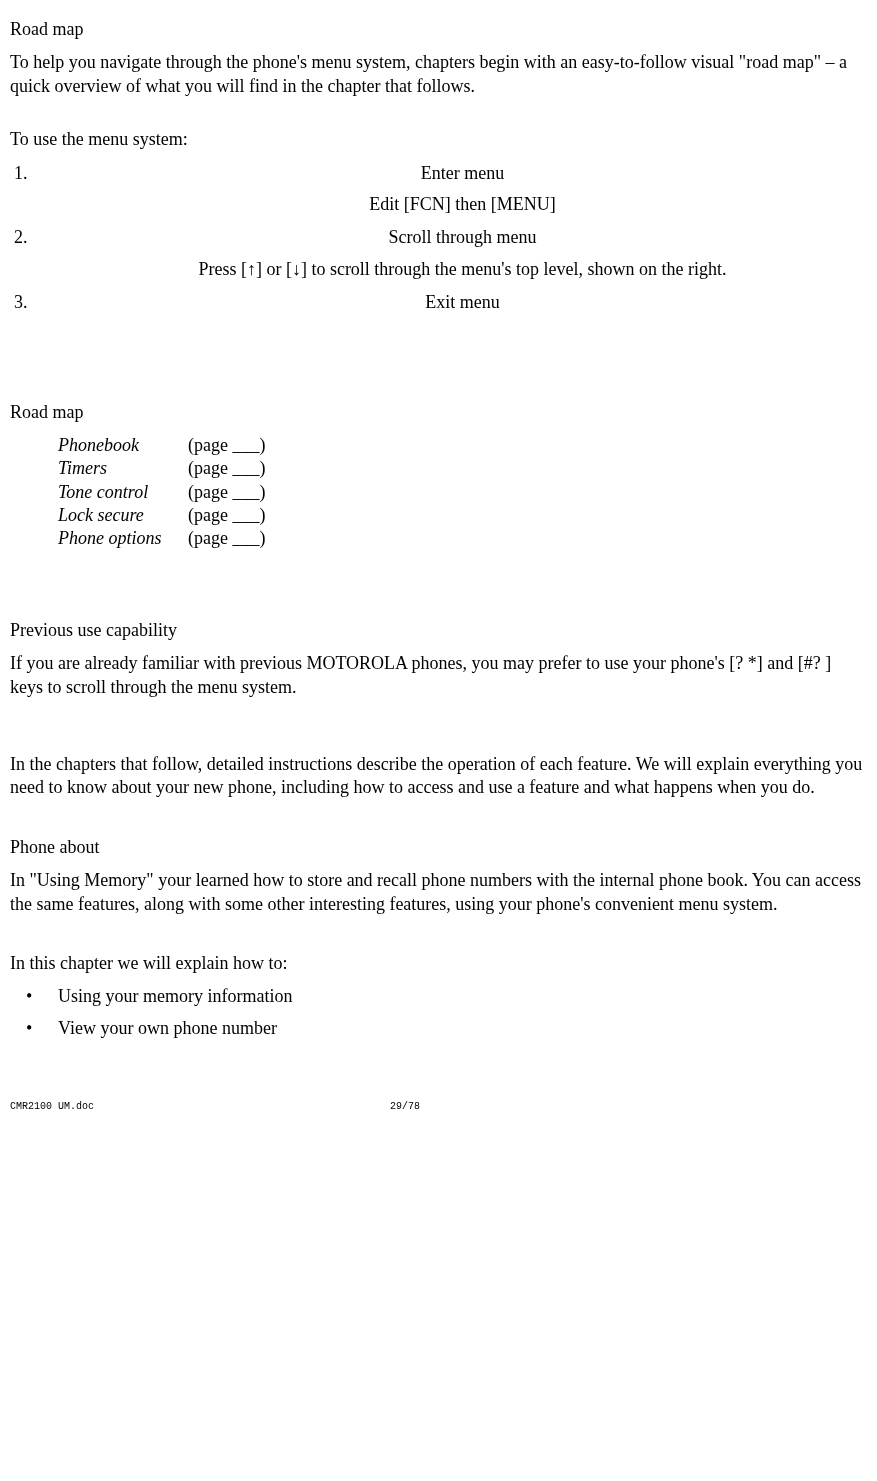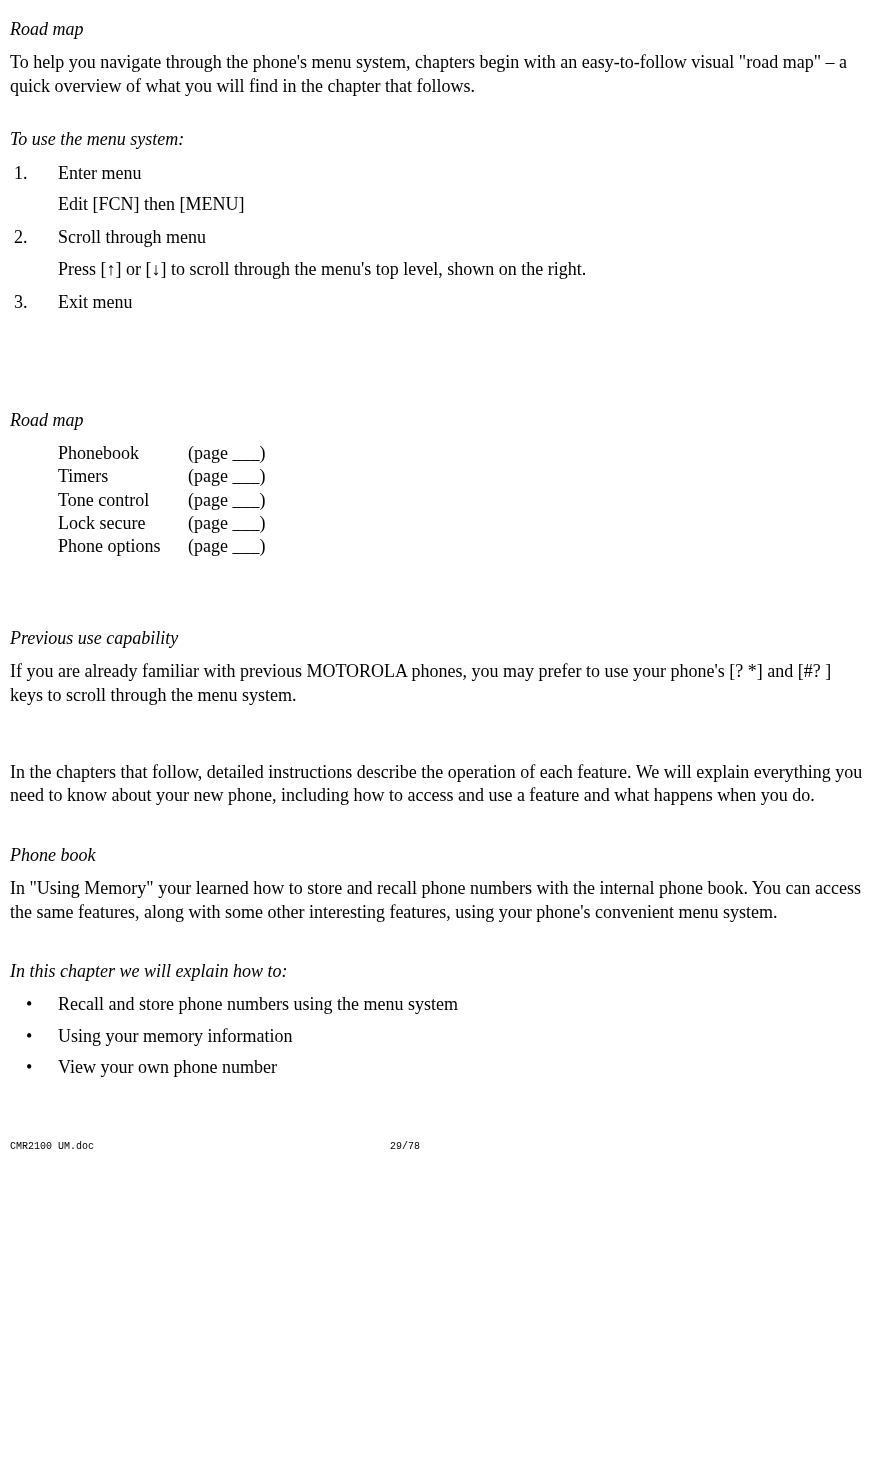--- a/index.html
+++ b/index.html
@@ -9,47 +9,48 @@
       margin: 0;
       padding: 10px 10px 0 10px;
       color: #000;
       width: 857px;
     }
     p {
       margin: 8px 4px 16px 0;
     }
     .section-title {
       margin: 8px 0 10px 0;
-      font-style: italic;
     }
     .intro-para {
       margin: 6px 0 30px 0;
     }
     ol {
-      margin: 0 0 36px 0;
+      margin: 0 0 28px 0;
       padding-left: 22px;
+      text-align: center;
     }
     ol > li {
       padding-left: 26px;
       margin: 6px 0;
     }
     ol > li .step-title {
       margin-bottom: 8px;
     }
     ol > li .step-body {
       margin-bottom: 10px;
     }
     .roadmap-table {
       margin: 6px 0 30px 48px;
     }
     .roadmap-row {
       display: flex;
     }
     .roadmap-label {
       width: 130px;
+      font-style: italic;
     }
     .bullets {
       list-style: none;
       margin: 0;
       padding-left: 16px;
     }
     .bullets li {
       position: relative;
       padding-left: 32px;
       margin: 8px 0;
@@ -124,28 +125,27 @@
 
 <p class="section-title">Previous use capability</p>
 <p>If you are already familiar with previous MOTOROLA phones, you may prefer to use your phone's [?  *] and [#?  ] keys to scroll through the menu system.</p>
 
 <div class="gap-small"></div>
 
 <p>In the chapters that follow, detailed instructions describe the operation of each feature. We will explain everything you need to know about your new phone, including how to access and use a feature and what happens when you do.</p>
 
 <div style="height:12px"></div>
 
-<p class="section-title">Phone book</p>
+<p class="section-title">Phone about</p>
 <p>In "Using Memory" your learned how to store and recall phone numbers with the internal phone book. You can access the same features, along with some other interesting features, using your phone's convenient menu system.</p>
 
 <div style="height:12px"></div>
 
 <p class="section-title">In this chapter we will explain how to:</p>
 <ul class="bullets">
-  <li>Recall and store phone numbers using the menu system</li>
   <li>Using your memory information</li>
   <li>View your own phone number</li>
 </ul>
 
 <div class="footer">
   <span class="footer-doc">CMR2100 UM.doc</span>
   <span>29/78</span>
 </div>
 
 </body></html>

